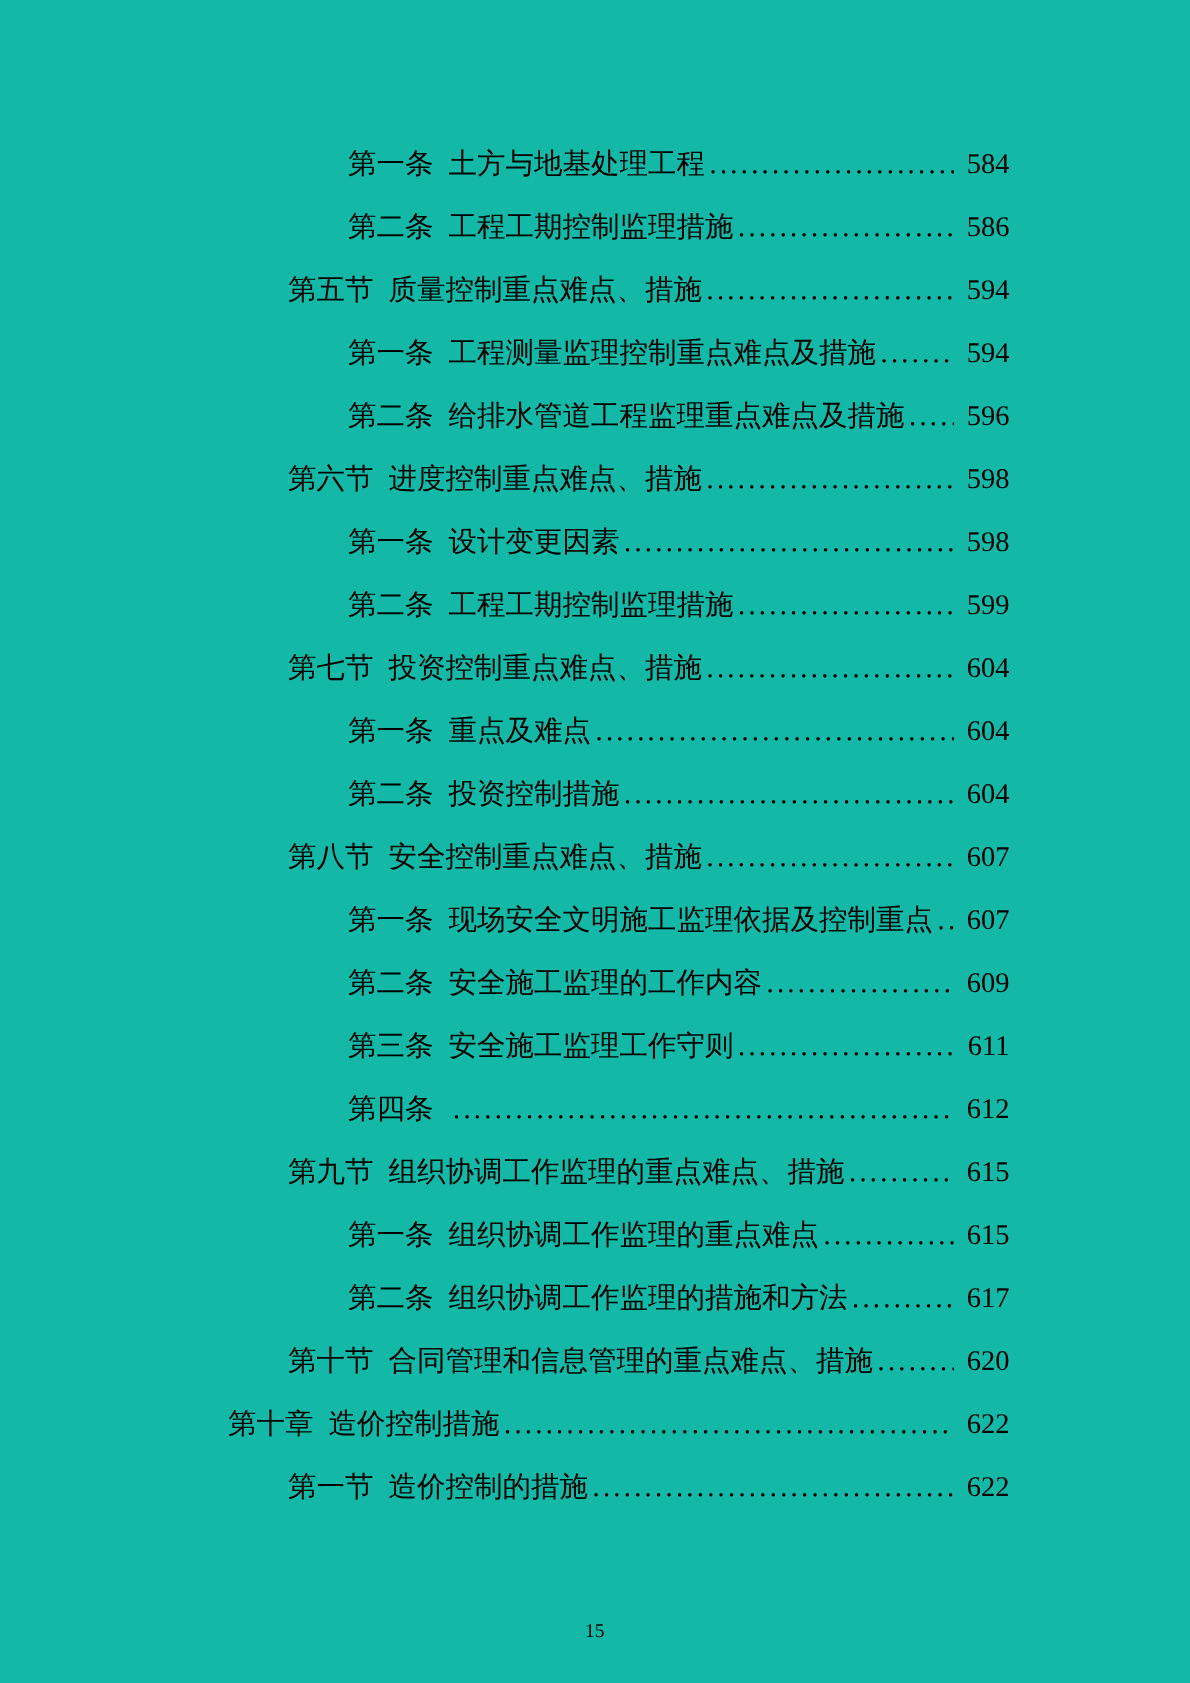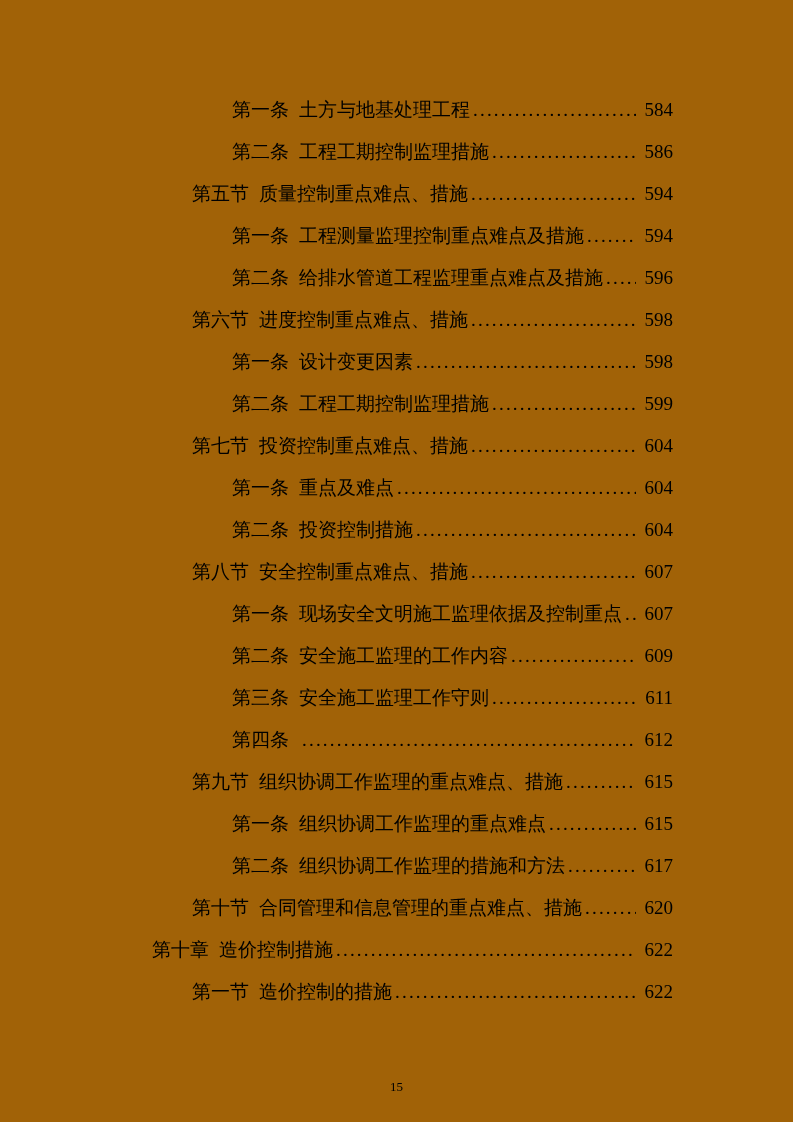--- a/index.html
+++ b/index.html
@@ -4,21 +4,21 @@
 <style>
   html, body {
     margin: 0;
     padding: 0;
     background: #ffffff;
   }
   .page {
     position: relative;
     width: 793px;
     height: 1122px;
-    background: #a16207;
+    background: #14b8a6;
     color: #000000;
     font-family: "Liberation Serif", "DejaVu Serif", serif;
     overflow: hidden;
   }
   .toc {
     position: absolute;
     left: 152px;
     top: 89px;
     width: 521px;
   }

